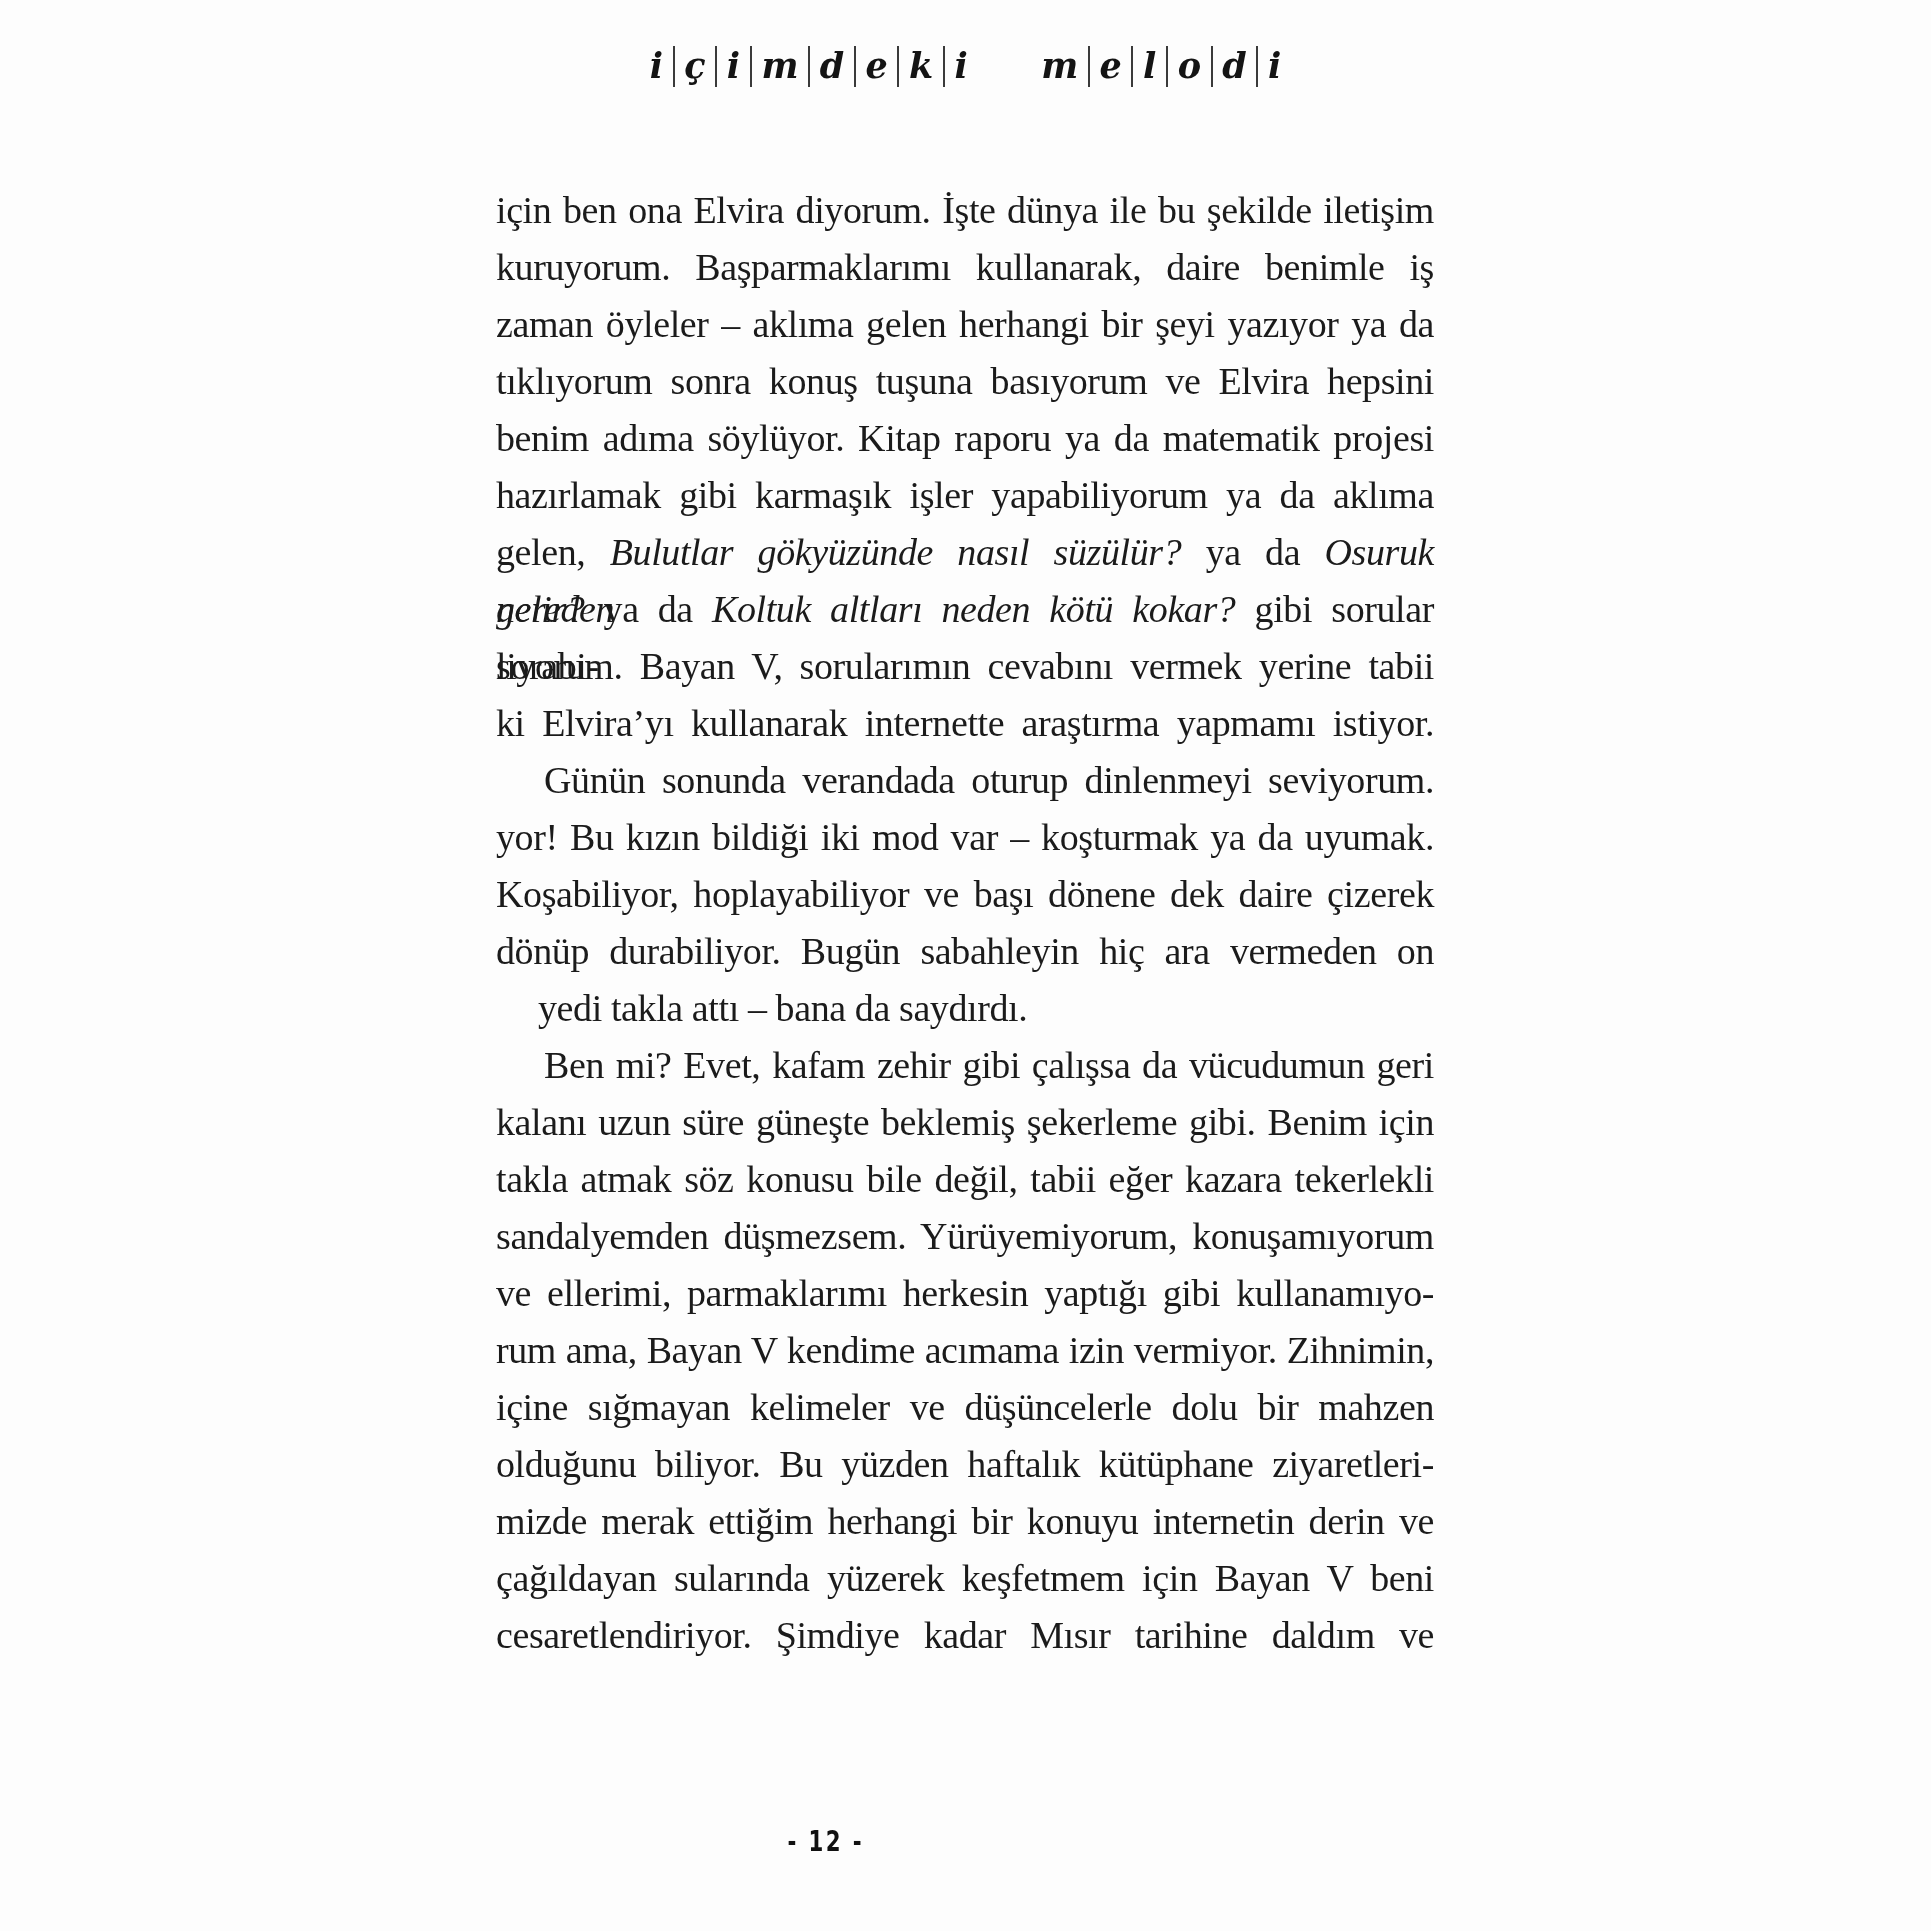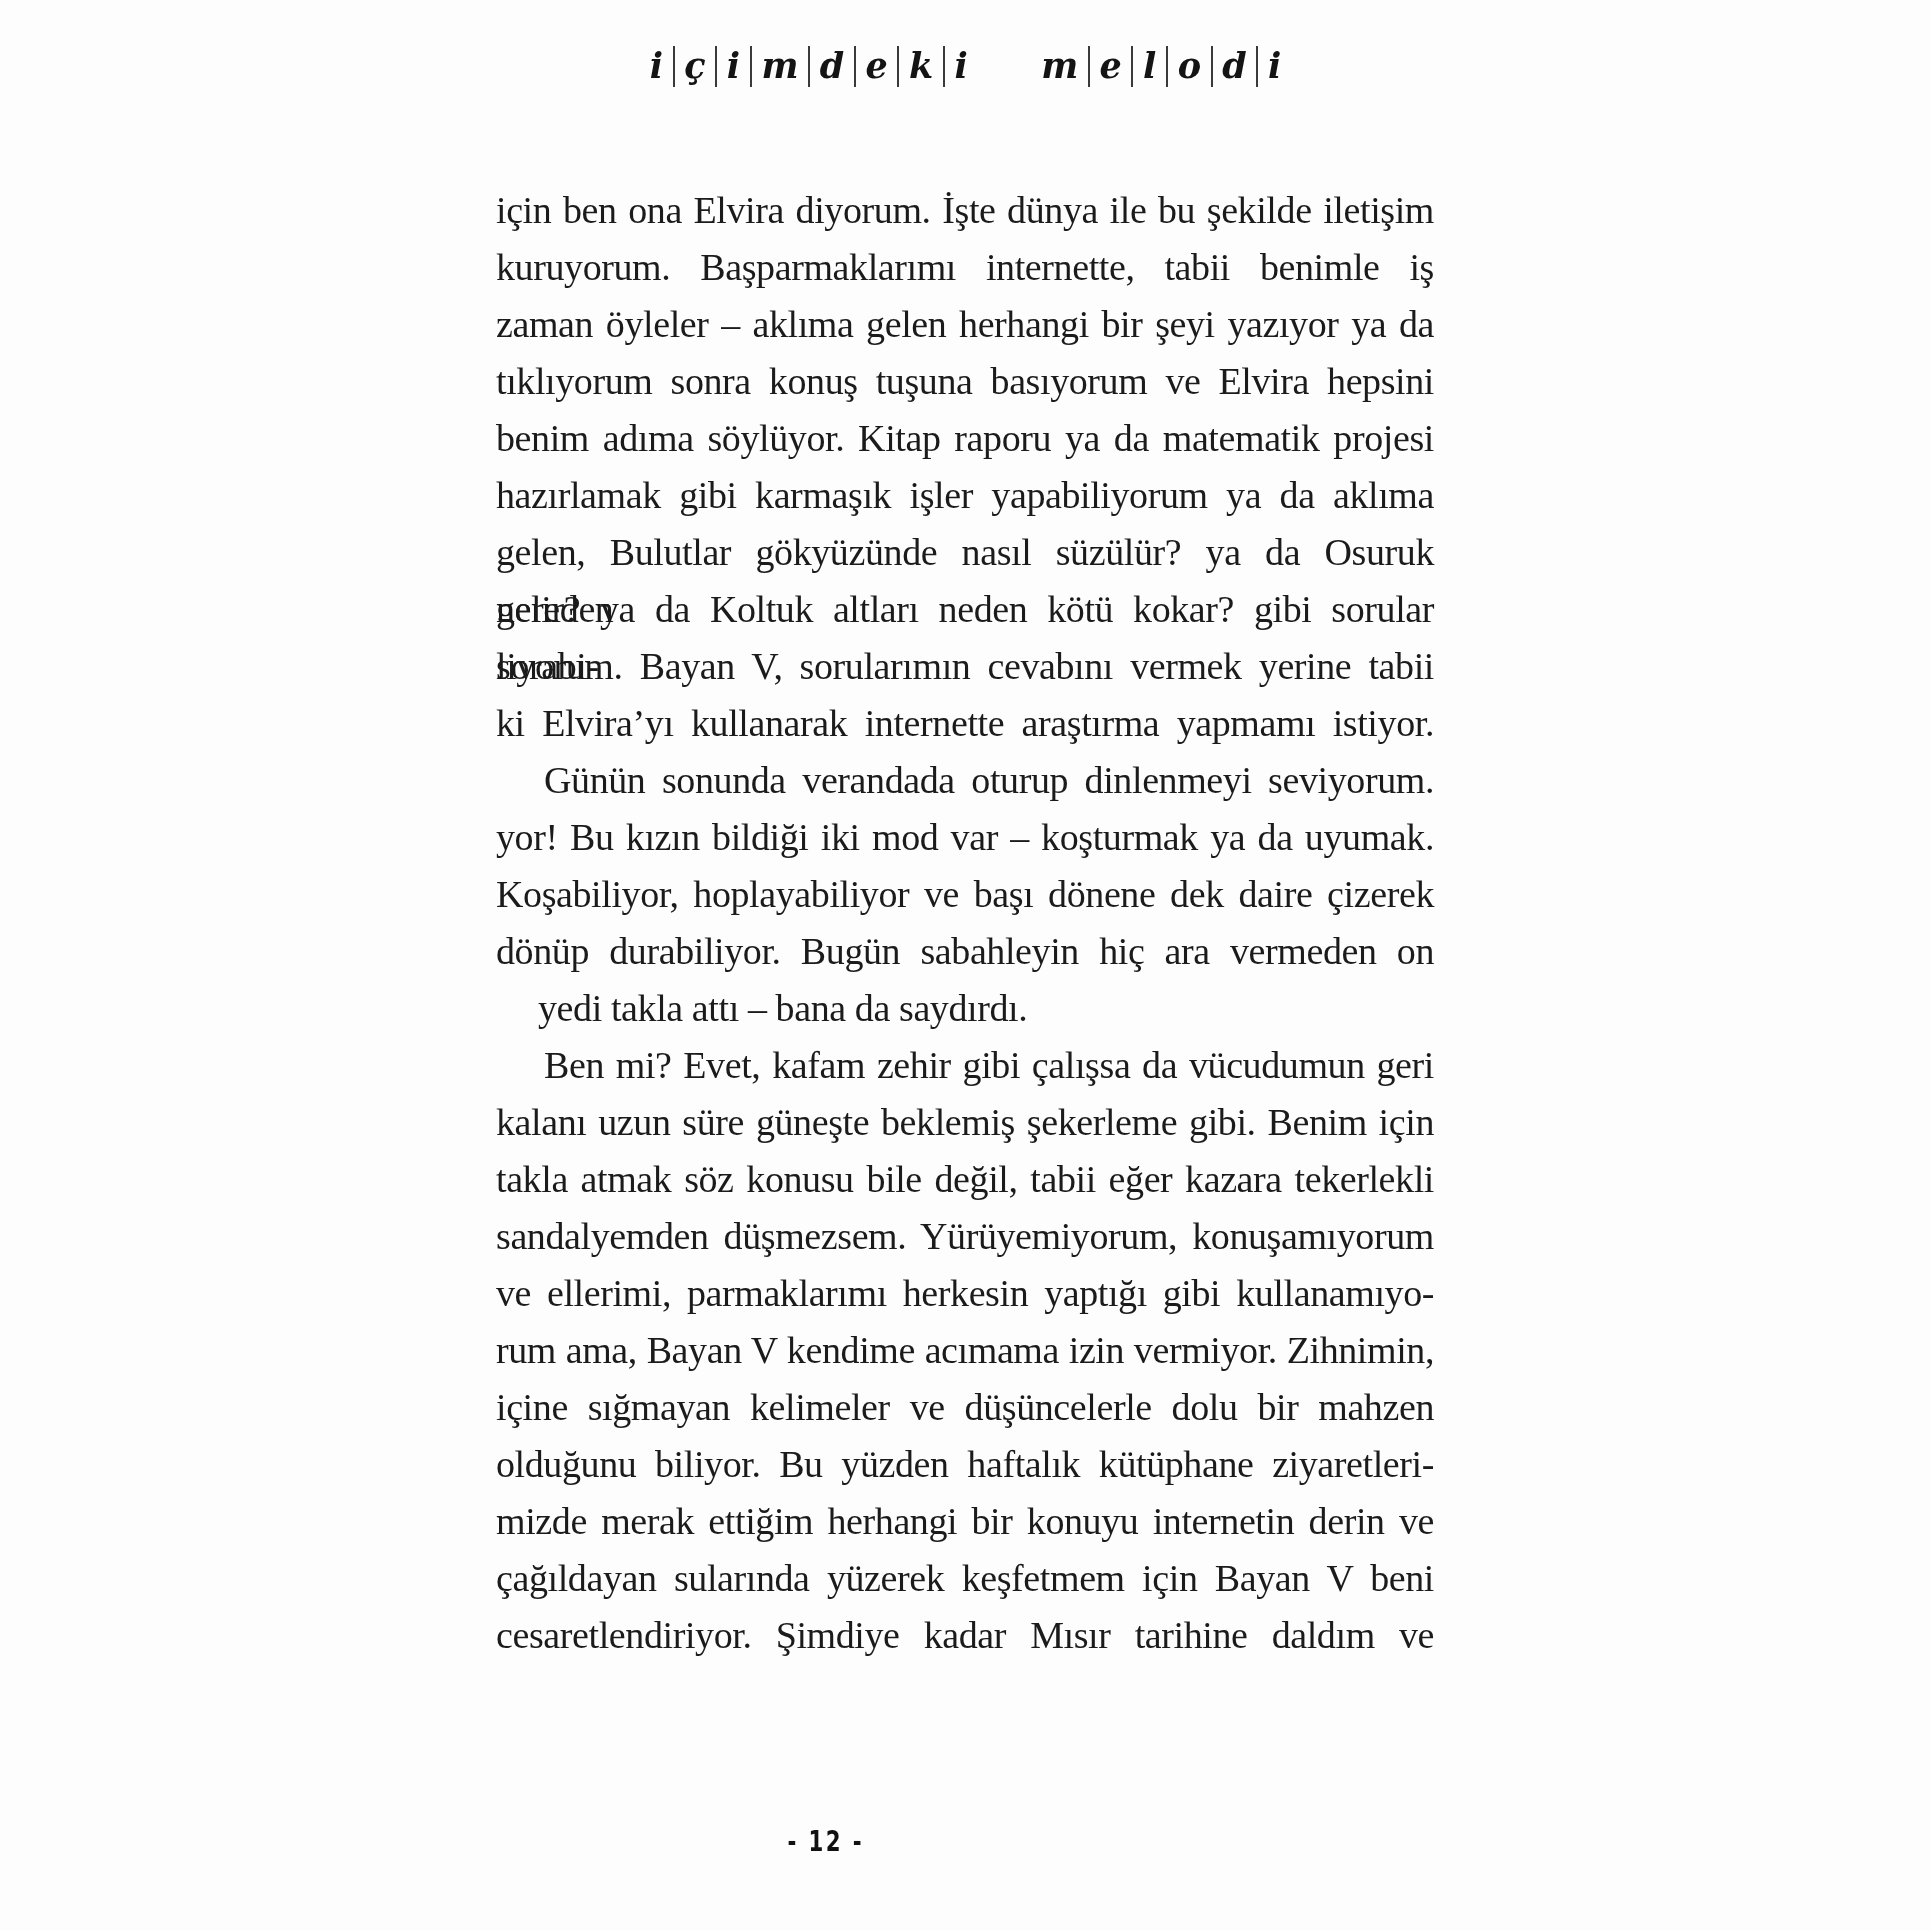--- a/index.html
+++ b/index.html
@@ -47,21 +47,21 @@
   }
   .line{
     height:57px;
     line-height:57px;
     text-align:justify;
     text-align-last:justify;
     overflow:visible;
   }
   .line.left{text-align:left;text-align-last:left;margin-left:42px;}
   .line.indent{text-indent:48px;}
-  .it{}
+  .it{font-style:italic;}
   
   .footer{
     position:absolute;
     top:1828px;left:0;width:1652px;
     text-align:center;
   }
   .folio{
     display:inline-block;
     font-family:"DejaVu Sans","Liberation Sans",sans-serif;
     font-weight:bold;
@@ -102,21 +102,21 @@
         <span class="hbar"></span>
         <span class="hletter">o</span>
         <span class="hbar"></span>
         <span class="hletter">d</span>
         <span class="hbar"></span>
         <span class="hletter">i</span>
       </div>
     </div>
   <div class="body">
       <div class="line"><span>için ben ona Elvira diyorum. İşte dünya ile bu şekilde iletişim</span></div>
-      <div class="line"><span>kuruyorum. Başparmaklarımı internette, tabii benimle iş</span></div>
+      <div class="line"><span>kuruyorum. Başparmaklarımı kullanarak, daire benimle iş</span></div>
       <div class="line"><span>zaman öyleler – aklıma gelen herhangi bir şeyi yazıyor ya da</span></div>
       <div class="line"><span>tıklıyorum sonra konuş tuşuna basıyorum ve Elvira hepsini</span></div>
       <div class="line"><span>benim adıma söylüyor. Kitap raporu ya da matematik projesi</span></div>
       <div class="line"><span>hazırlamak gibi karmaşık işler yapabiliyorum ya da aklıma</span></div>
       <div class="line"><span>gelen, </span><span class="it">Bulutlar gökyüzünde nasıl süzülür?</span><span> ya da </span><span class="it">Osuruk nereden</span></div>
       <div class="line"><span class="it">gelir?</span><span> ya da </span><span class="it">Koltuk altları neden kötü kokar?</span><span> gibi sorular sorabi-</span></div>
       <div class="line"><span>liyorum. Bayan V, sorularımın cevabını vermek yerine tabii</span></div>
       <div class="line"><span>ki Elvira’yı kullanarak internette araştırma yapmamı istiyor.</span></div>
       <div class="line indent"><span>Günün sonunda verandada oturup dinlenmeyi seviyorum.</span></div>
       <div class="line"><span>yor! Bu kızın bildiği iki mod var – koşturmak ya da uyumak.</span></div>

